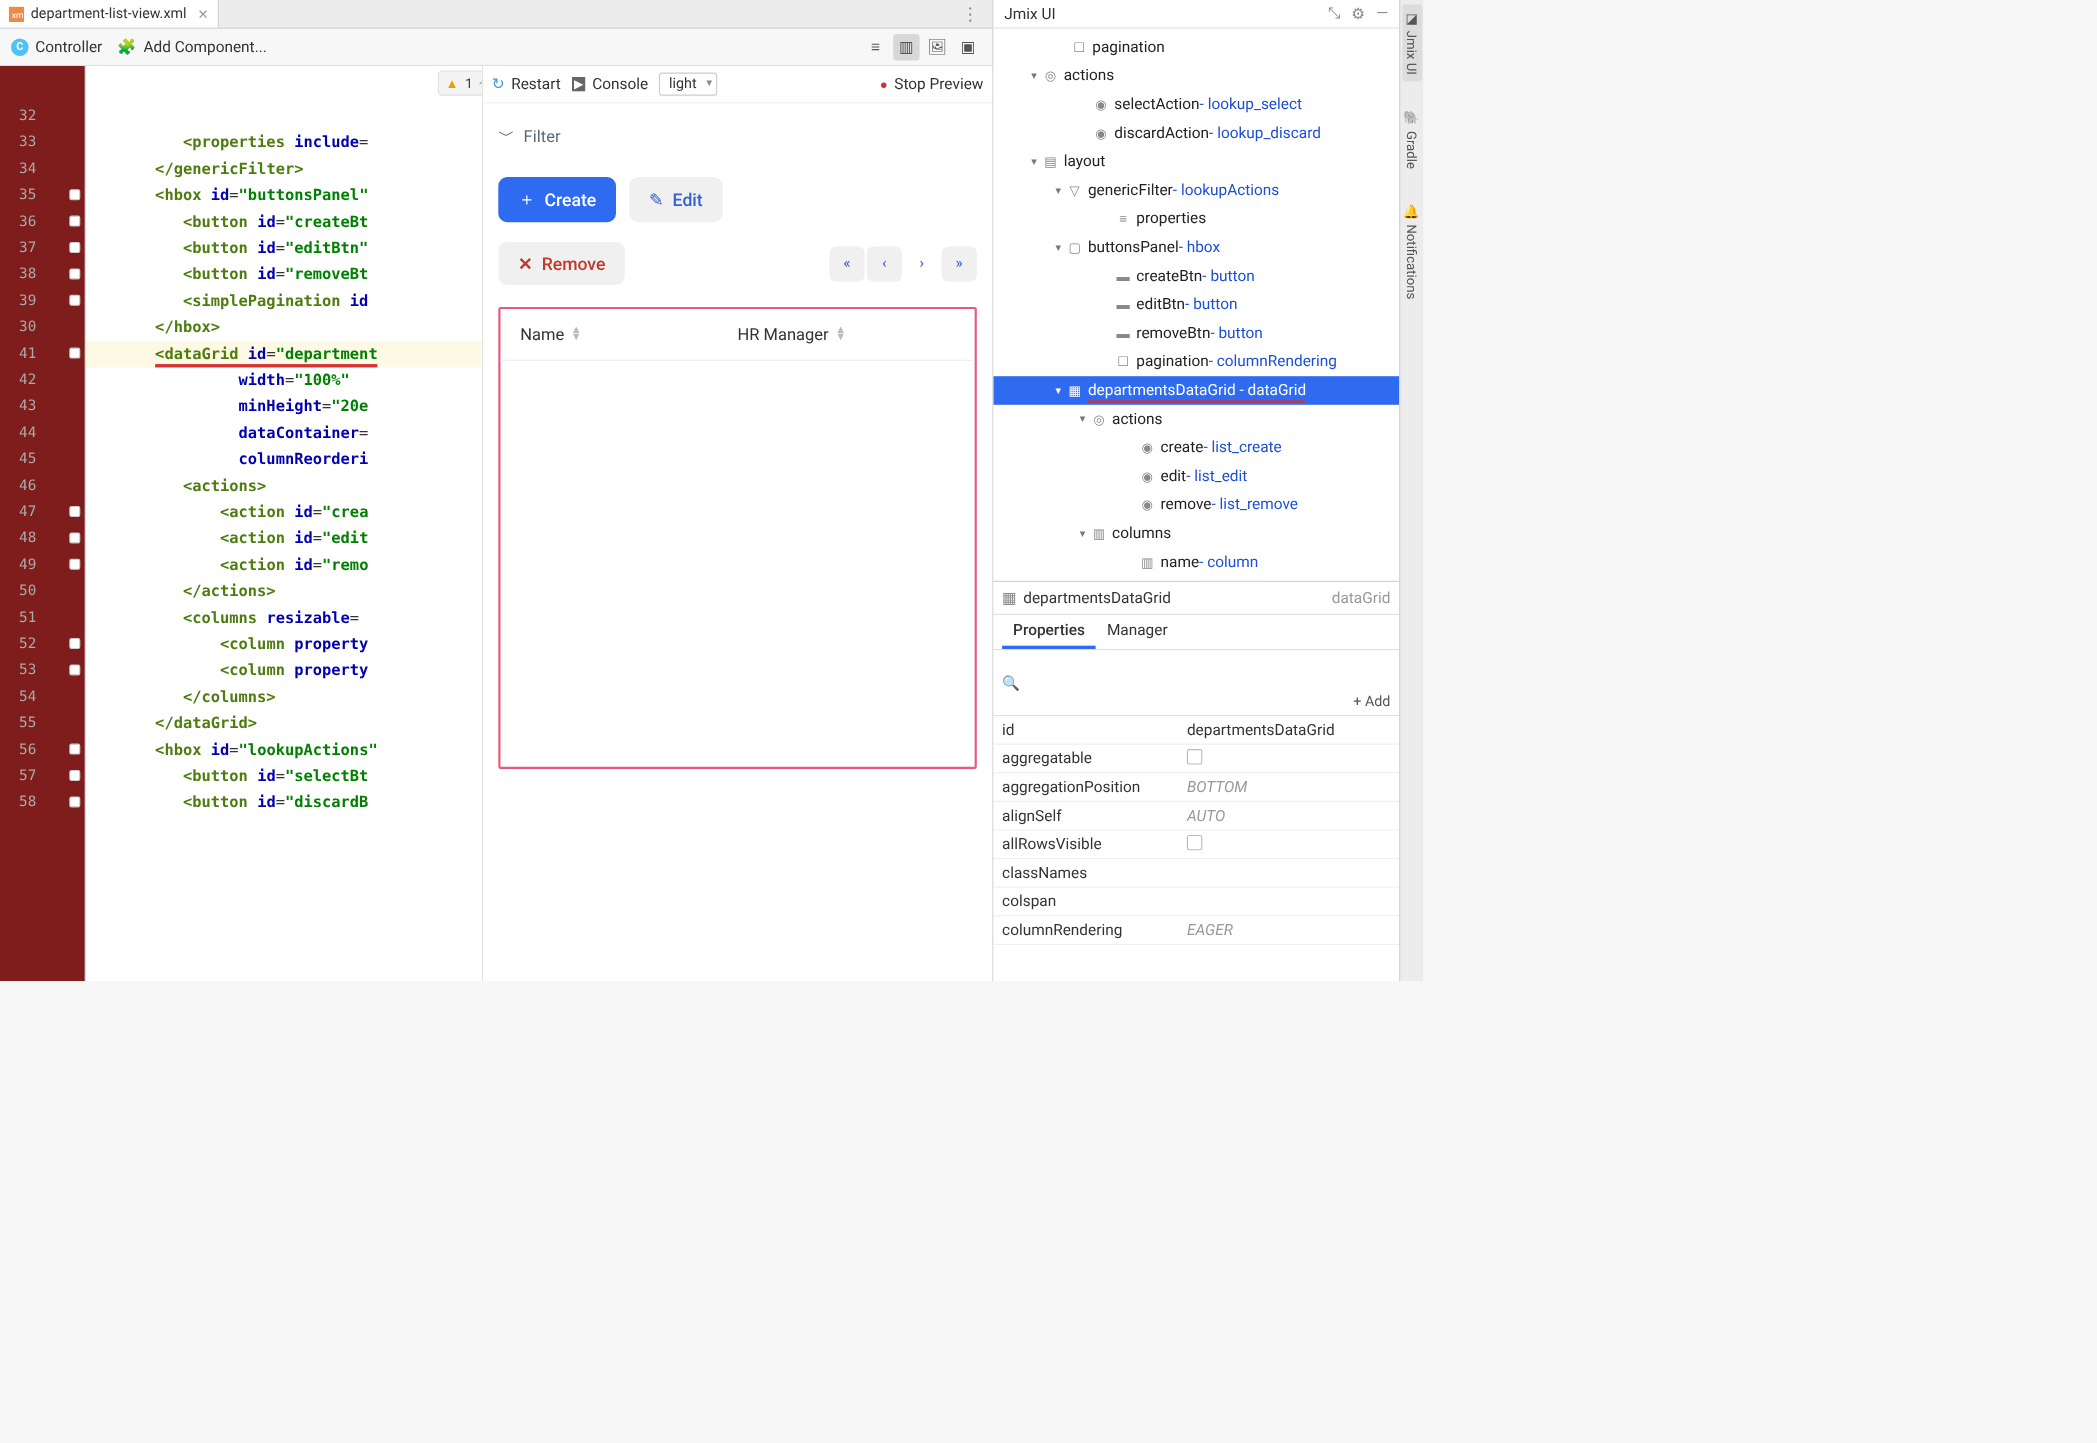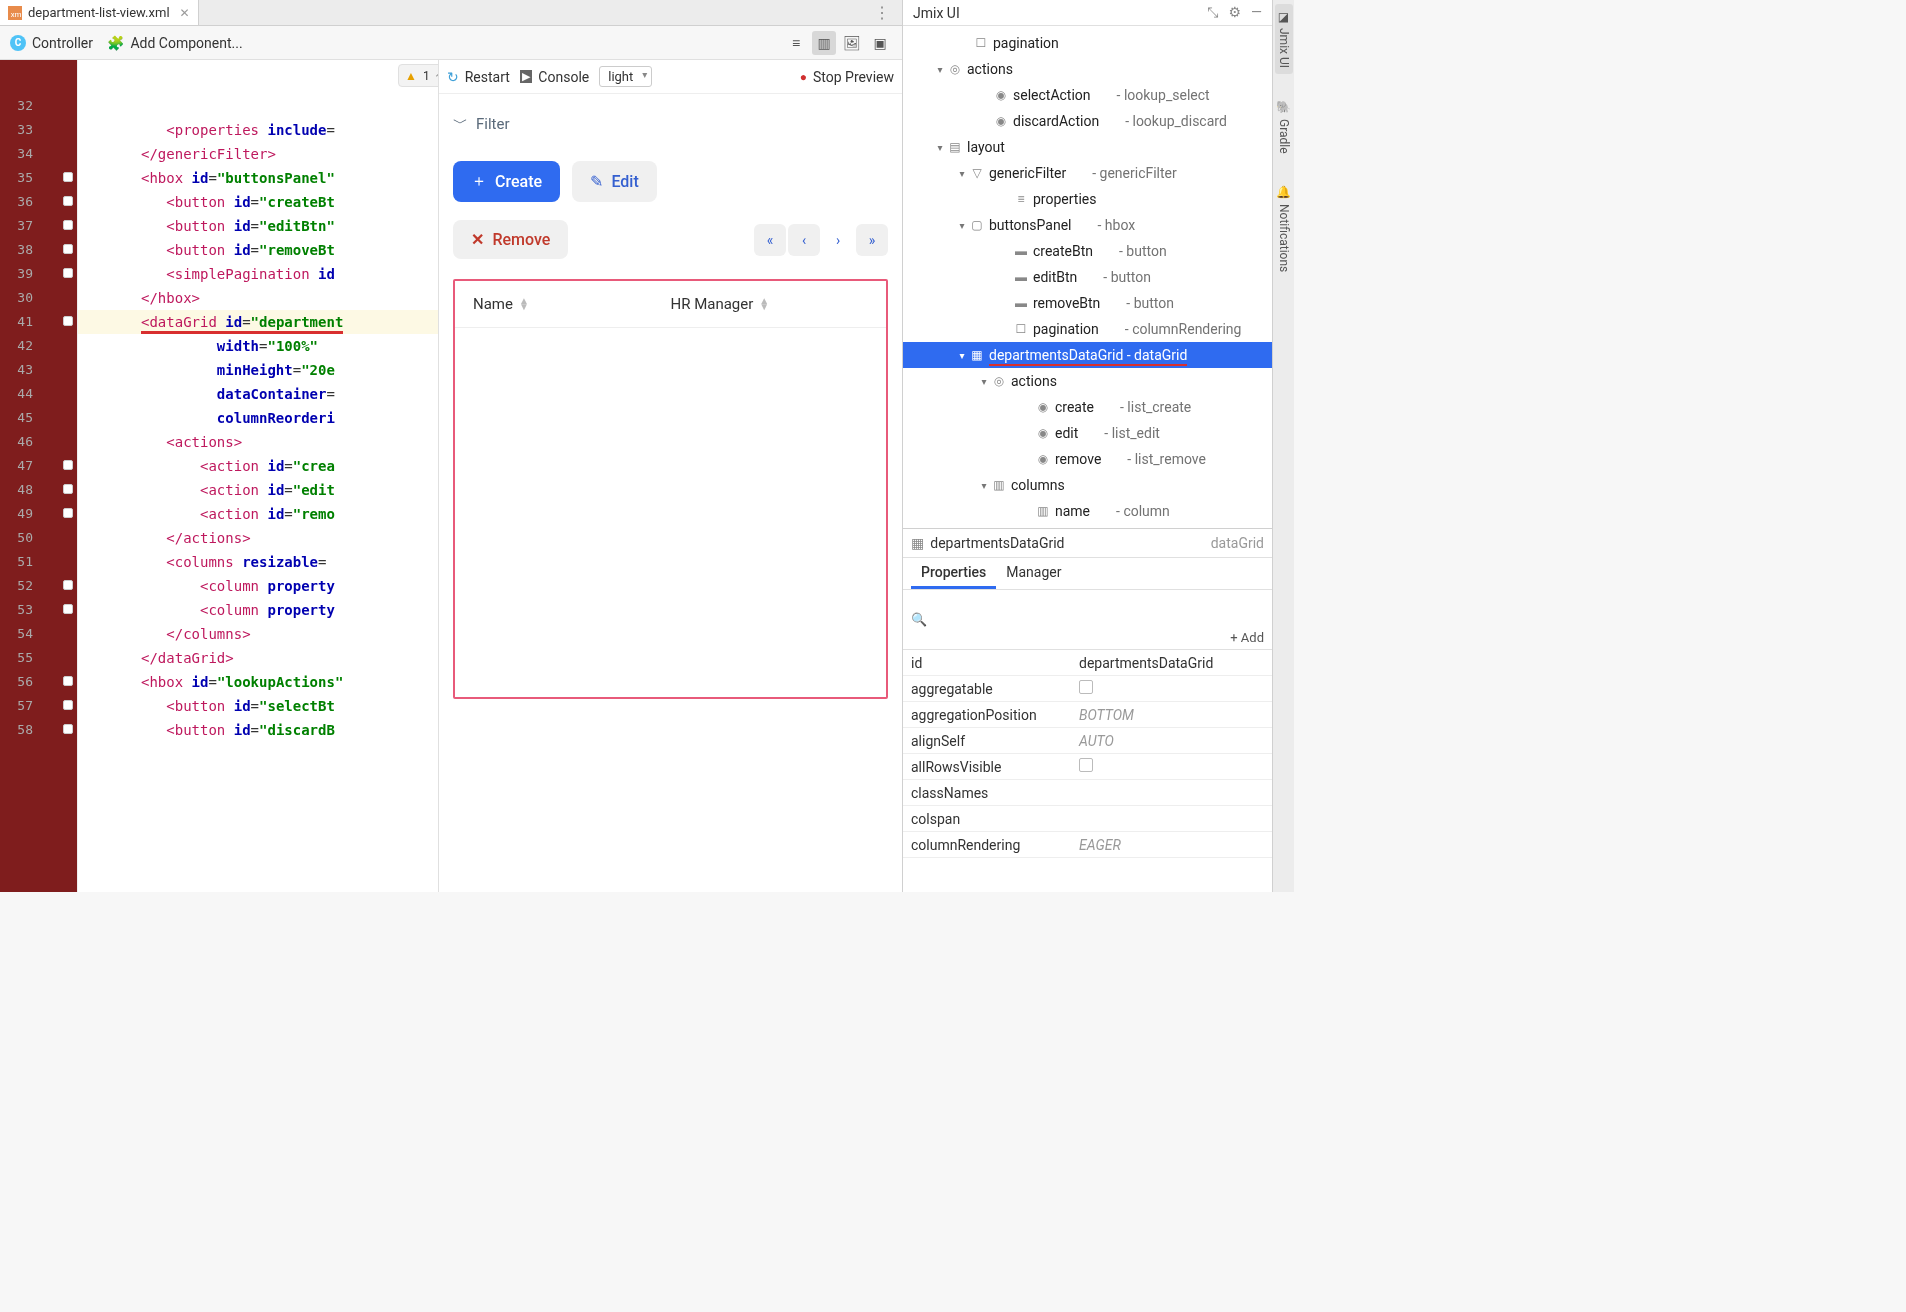--- a/index.html
+++ b/index.html
@@ -87,21 +87,21 @@
   .code-pane { width: 360px; background: #fff; padding-top: 34px; position: relative; overflow: hidden; }
   .code-line {
     height: 24px; line-height: 24px;
     font-family: "Menlo","Consolas",monospace;
     font-size: 14px;
     white-space: pre;
     padding-left: 4px;
   }
   .hl-line { background: #fdf9e4; }
   .red-underline { border-bottom: 3px solid #d82f2f; padding-bottom: 1px; }
-  .tok-tag { color: #be185d; font-weight: normal; }
+  .tok-tag { color: #4d7c0f; font-weight: bold; }
   .tok-attr { color: #0000b0; font-weight: bold; }
   .tok-str { color: #008000; font-weight: bold; }
   .tok-eq { color: #333; }
   .insp-bar {
     position: absolute;
     top: 4px; left: 320px;
     display: flex; align-items: center; gap: 6px;
     background: #f3f3f3;
     border: 1px solid #e0e0e0;
     border-radius: 4px;
@@ -185,21 +185,21 @@
   .tree-row {
     display: flex; align-items: center;
     height: 26px;
     white-space: nowrap;
     padding-right: 6px;
   }
   .tree-row .indent { display: inline-block; }
   .chev { width: 14px; text-align: center; color: #777; font-size: 10px; }
   .ticon { width: 16px; text-align: center; color: #888; margin-right: 4px; font-size: 12px; }
   .tlabel { color: #222; }
-  .tsuffix { color: #737373; margin-left: 26px; }
+  .tsuffix { color: #1d4ed8; }
   .tree-row.selected { background: #2f6bf0; color: #fff; }
   .tree-row.selected .tlabel, .tree-row.selected .tsuffix, .tree-row.selected .ticon, .tree-row.selected .chev { color: #fff; }
   .sel-underline { border-bottom: 2px solid #d82f2f; padding-bottom: 1px; }
   .props {
     border-top: 1px solid #d0d0d0;
     flex: 1;
     display: flex; flex-direction: column;
     min-height: 0;
   }
   .props-title {
@@ -448,21 +448,21 @@
         <span class="indent" style="width: 30px;"></span>
         <span class="chev">▾</span>
         <span class="ticon">▤</span>
         <span class="tlabel">layout</span>
       </div>
       <div class="tree-row">
         <span class="indent" style="width: 52px;"></span>
         <span class="chev">▾</span>
         <span class="ticon">▽</span>
         <span class="tlabel">genericFilter</span>
-        <span class="tsuffix"> - genericFilter</span>
+        <span class="tsuffix"> - lookupActions</span>
       </div>
       <div class="tree-row">
         <span class="indent" style="width: 96px;"></span>
         <span class="chev"></span>
         <span class="ticon">≡</span>
         <span class="tlabel">properties</span>
       </div>
       <div class="tree-row">
         <span class="indent" style="width: 52px;"></span>
         <span class="chev">▾</span>

